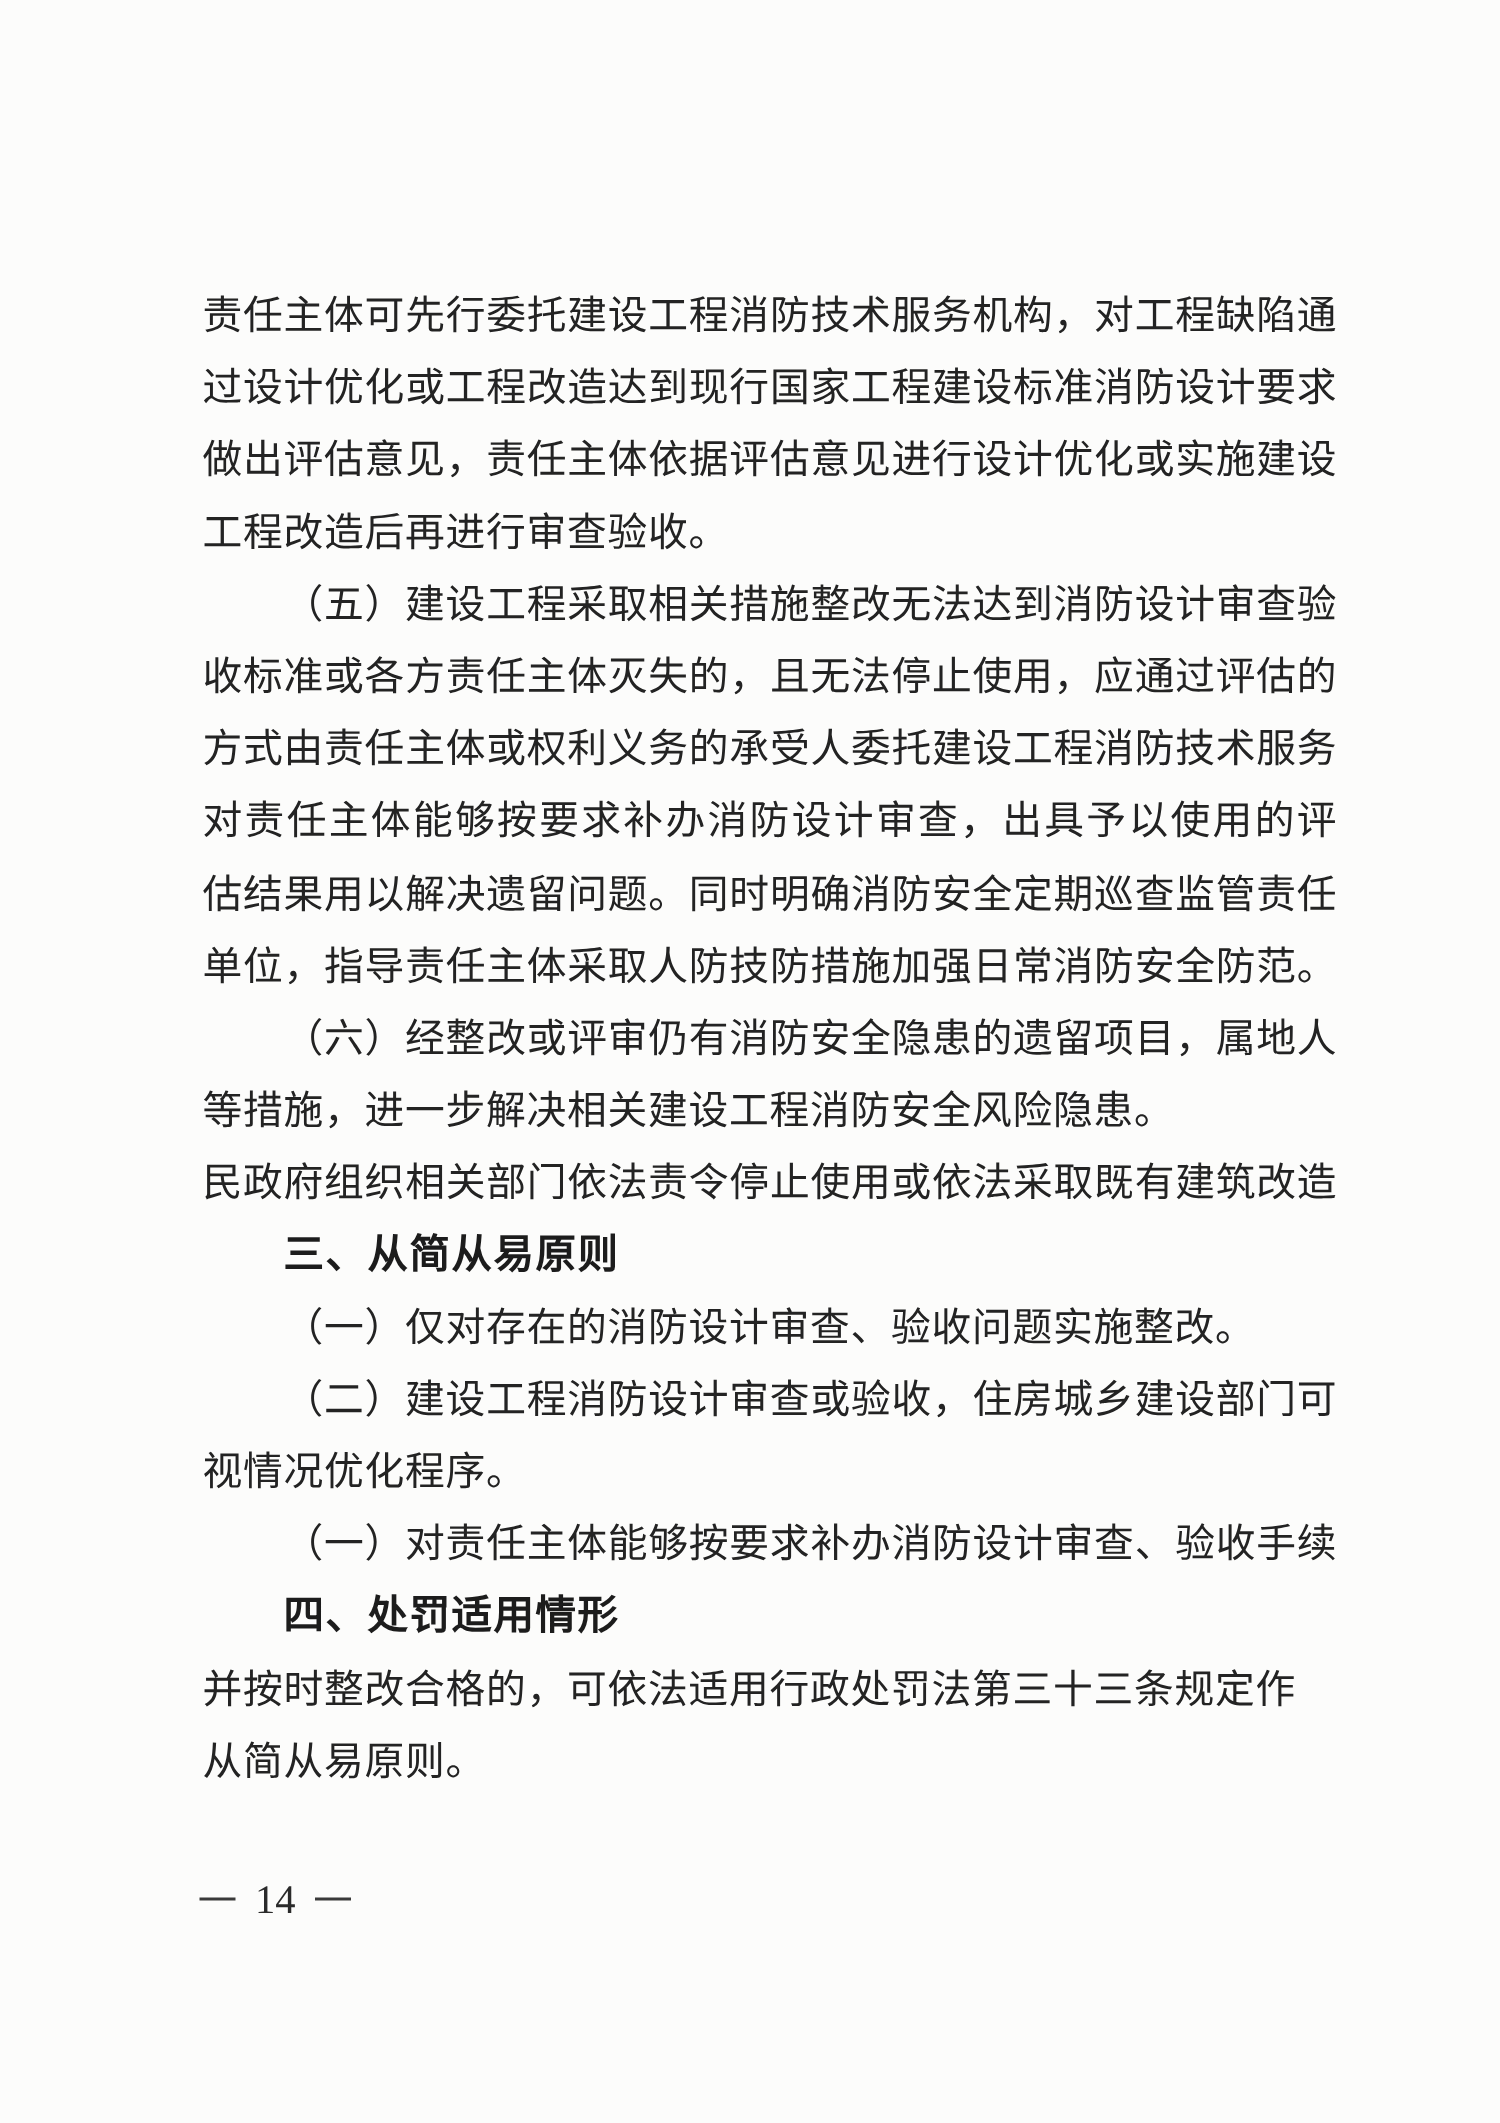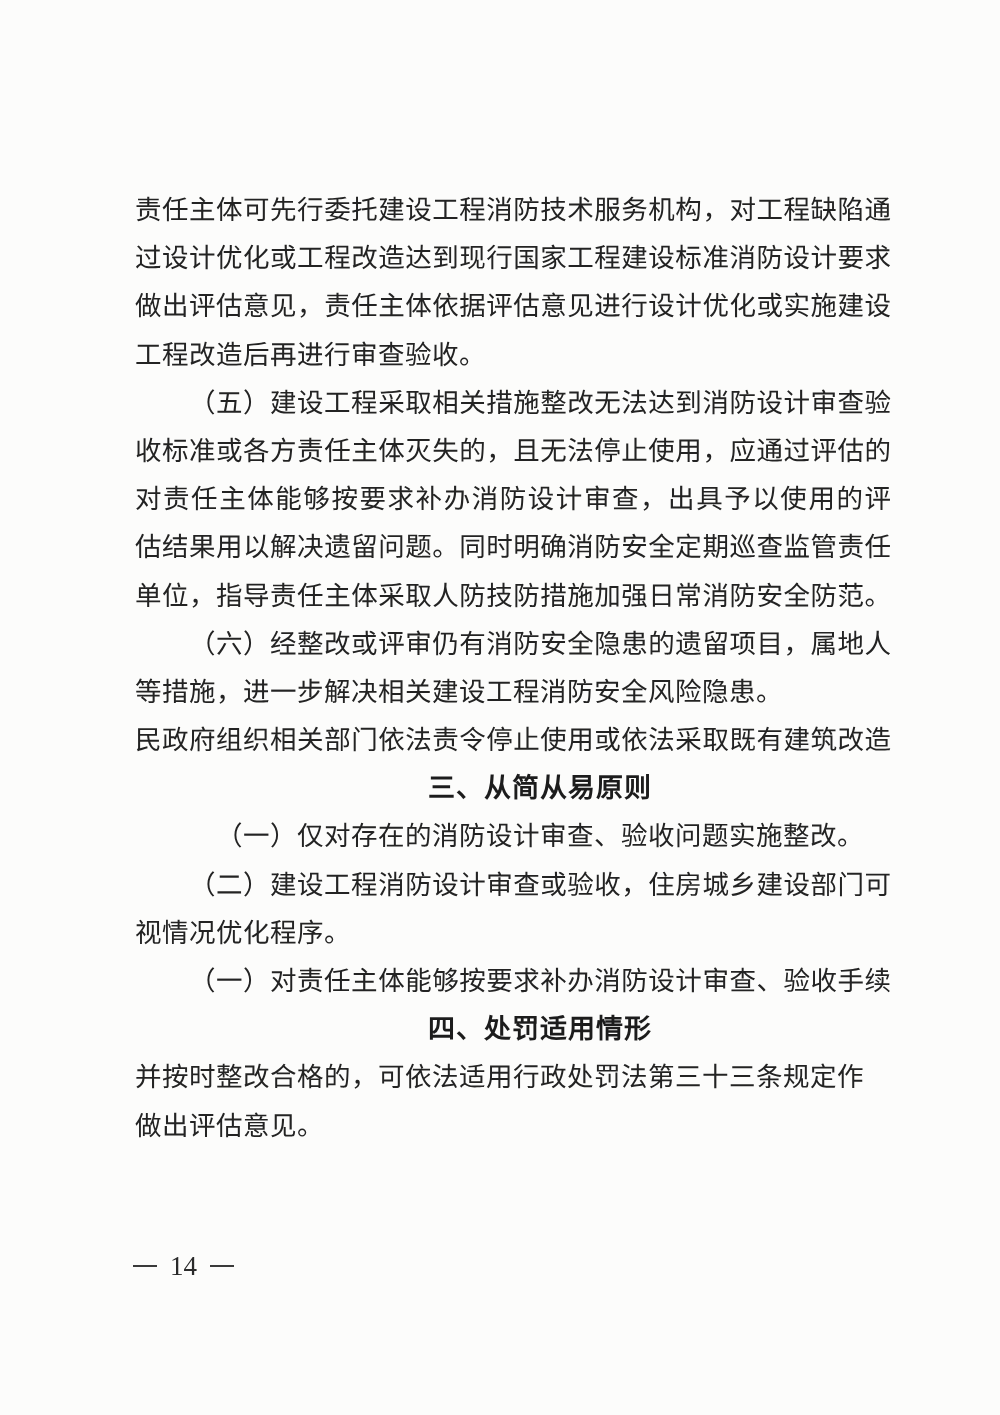--- a/index.html
+++ b/index.html
@@ -31,21 +31,20 @@
     letter-spacing: 0.5px;
   }
   .line.justify {
     white-space: normal;
     text-align: justify;
     text-align-last: justify;
     letter-spacing: 0;
   }
   .line.indent {
     padding-left: 54px;
-    text-align: center;
   }
   .line.indent.justify {
     padding-left: 54px;
   }
   .line.heading {
     font-family: "Liberation Sans", "DejaVu Sans", sans-serif;
     font-weight: bold;
     font-size: 27px;
     color: #1c1c1c;
     letter-spacing: 1px;
@@ -79,34 +78,35 @@
 <div class="page">
 
   <main class="doc-body">
 
   <div class="line justify">责任主体可先行委托建设工程消防技术服务机构，对工程缺陷通</div>
       <div class="line justify">过设计优化或工程改造达到现行国家工程建设标准消防设计要求</div>
       <div class="line justify">做出评估意见，责任主体依据评估意见进行设计优化或实施建设</div>
       <div class="line">工程改造后再进行审查验收。</div>
       <div class="line justify indent">（五）建设工程采取相关措施整改无法达到消防设计审查验</div>
       <div class="line justify">收标准或各方责任主体灭失的，且无法停止使用，应通过评估的</div>
+      <div class="line justify">方式由责任主体或权利义务的承受人委托建设工程消防技术服务</div>
       <div class="line justify">对责任主体能够按要求补办消防设计审查，出具予以使用的评</div>
       <div class="line justify">估结果用以解决遗留问题。同时明确消防安全定期巡查监管责任</div>
       <div class="line justify">单位，指导责任主体采取人防技防措施加强日常消防安全防范。</div>
       <div class="line justify indent">（六）经整改或评审仍有消防安全隐患的遗留项目，属地人</div>
       <div class="line">等措施，进一步解决相关建设工程消防安全风险隐患。</div>
       <div class="line justify">民政府组织相关部门依法责令停止使用或依法采取既有建筑改造</div>
       <div class="line indent heading">三、从简从易原则</div>
       <div class="line indent">（一）仅对存在的消防设计审查、验收问题实施整改。</div>
       <div class="line justify indent">（二）建设工程消防设计审查或验收，住房城乡建设部门可</div>
       <div class="line">视情况优化程序。</div>
       <div class="line justify indent">（一）对责任主体能够按要求补办消防设计审查、验收手续</div>
       <div class="line indent heading">四、处罚适用情形</div>
       <div class="line">并按时整改合格的，可依法适用行政处罚法第三十三条规定作</div>
-      <div class="line">做出评估意见。</div>
+      <div class="line">从简从易原则。</div>
     </main>
 
   <footer class="page-footer">
     <span class="dash"></span>
     <span class="page-num">14</span>
     <span class="dash"></span>
   </footer>
 
 </div>
 

